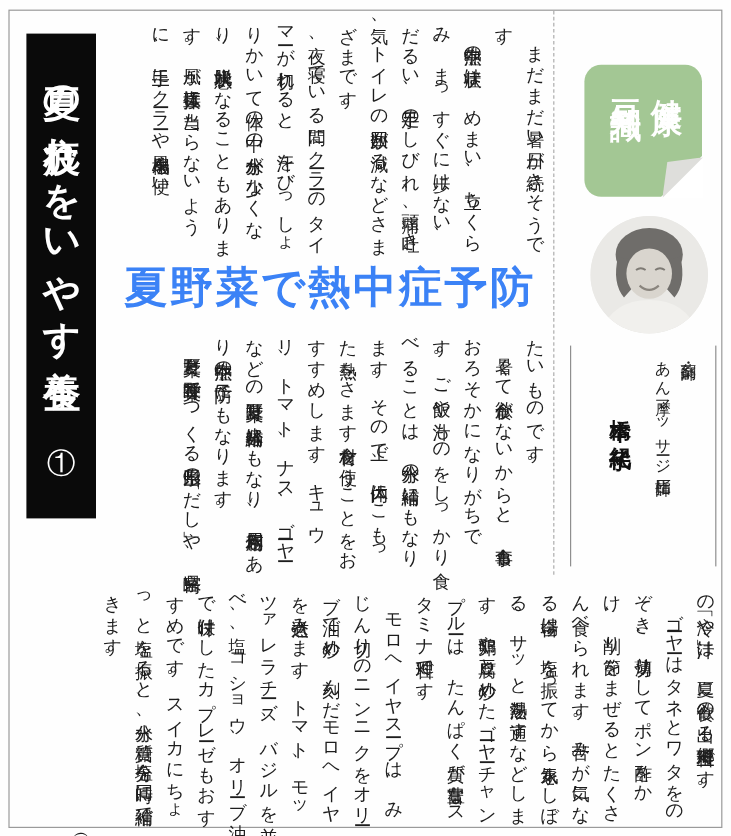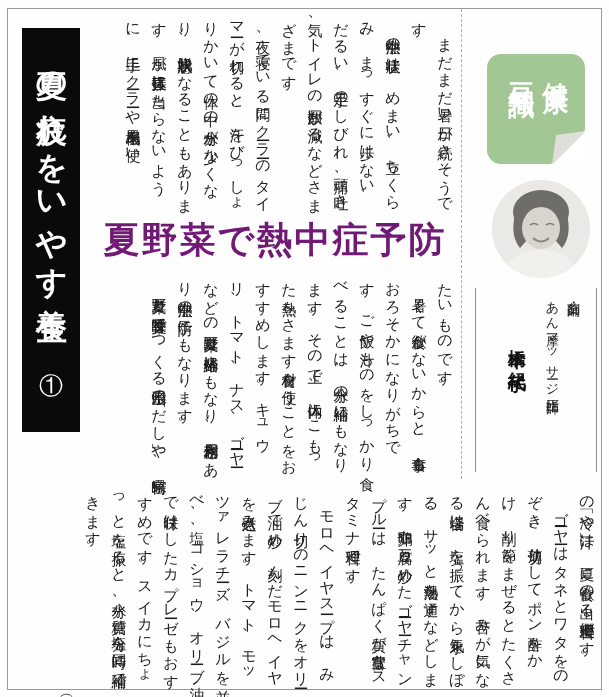--- a/index.html
+++ b/index.html
@@ -31,21 +31,21 @@
   .band-top{left:92px; top:12px; width:366px; height:205px;}
   .band-middle{left:92px; top:272px; width:366px; height:205px;}
   .band-bottom{left:16px; top:486px; width:584px; height:206px;}
   .para{margin:0;}
   .para.indent{text-indent:1em;}
   .para.note{text-align:end;}
   
   .headline{
     position:absolute; left:92px; top:216px; width:366px; margin:0;
     text-align:center; font-size:36px; font-weight:bold; letter-spacing:2px;
-    color:#701a75;
+    color:#3b82f6;
   }
   
   .col-rule{
     position:absolute; left:461px; top:9px; width:0; height:470px;
     border-left:1px dashed #adadad;
   }
   
   .badge{
     position:absolute; left:487px; top:54px; width:98px; height:110px;
     background:#a3c794; border-radius:14px;

